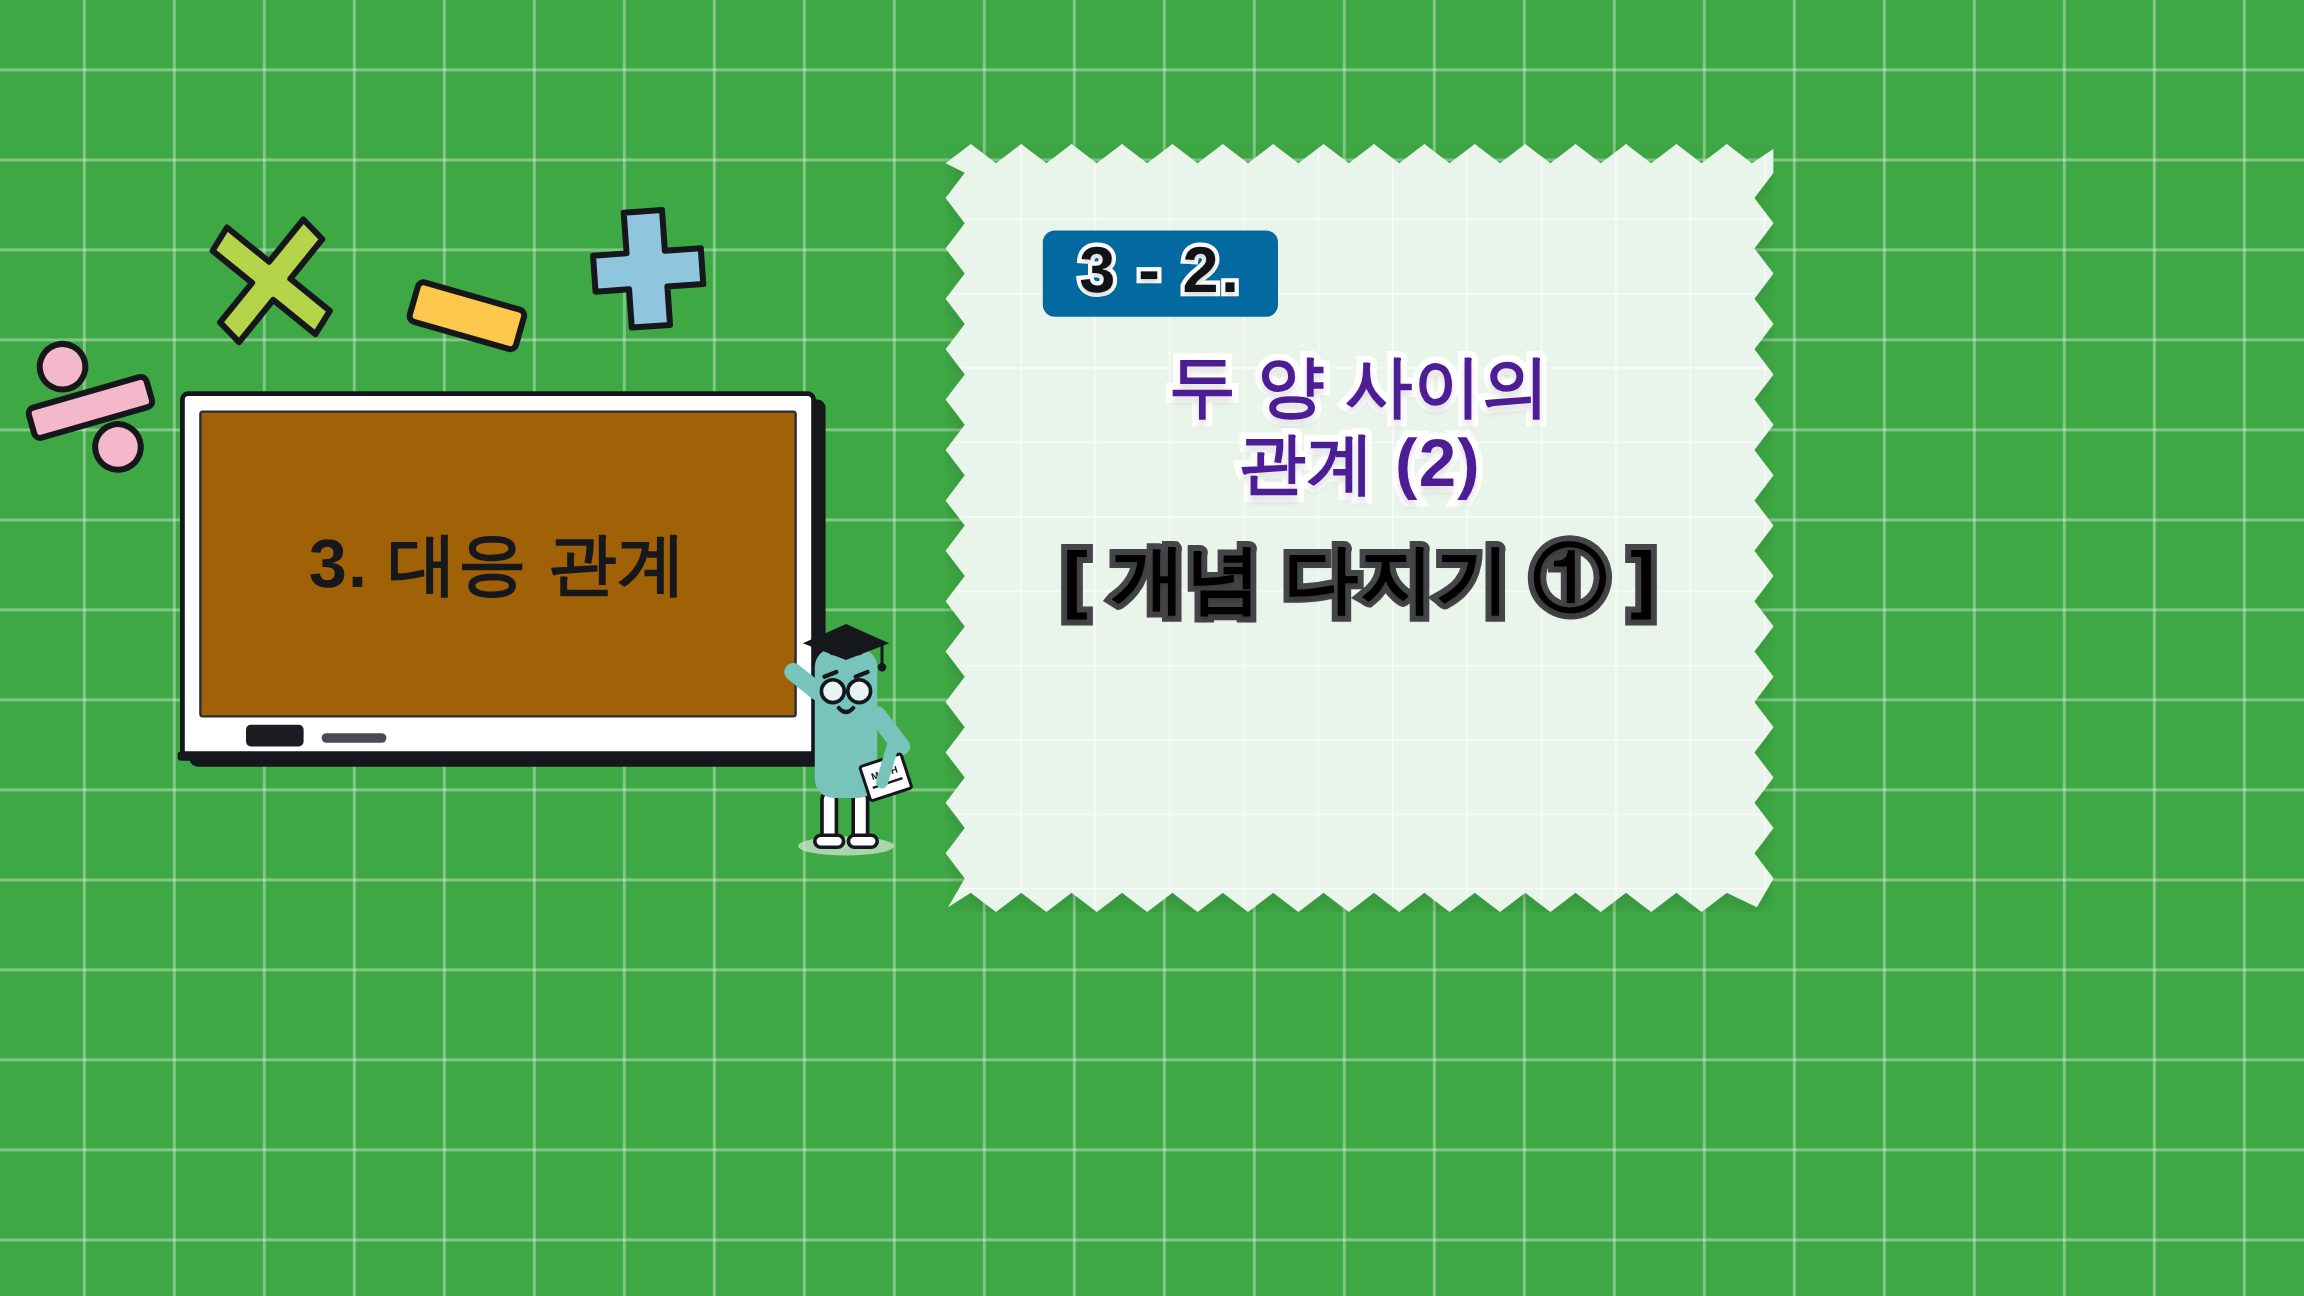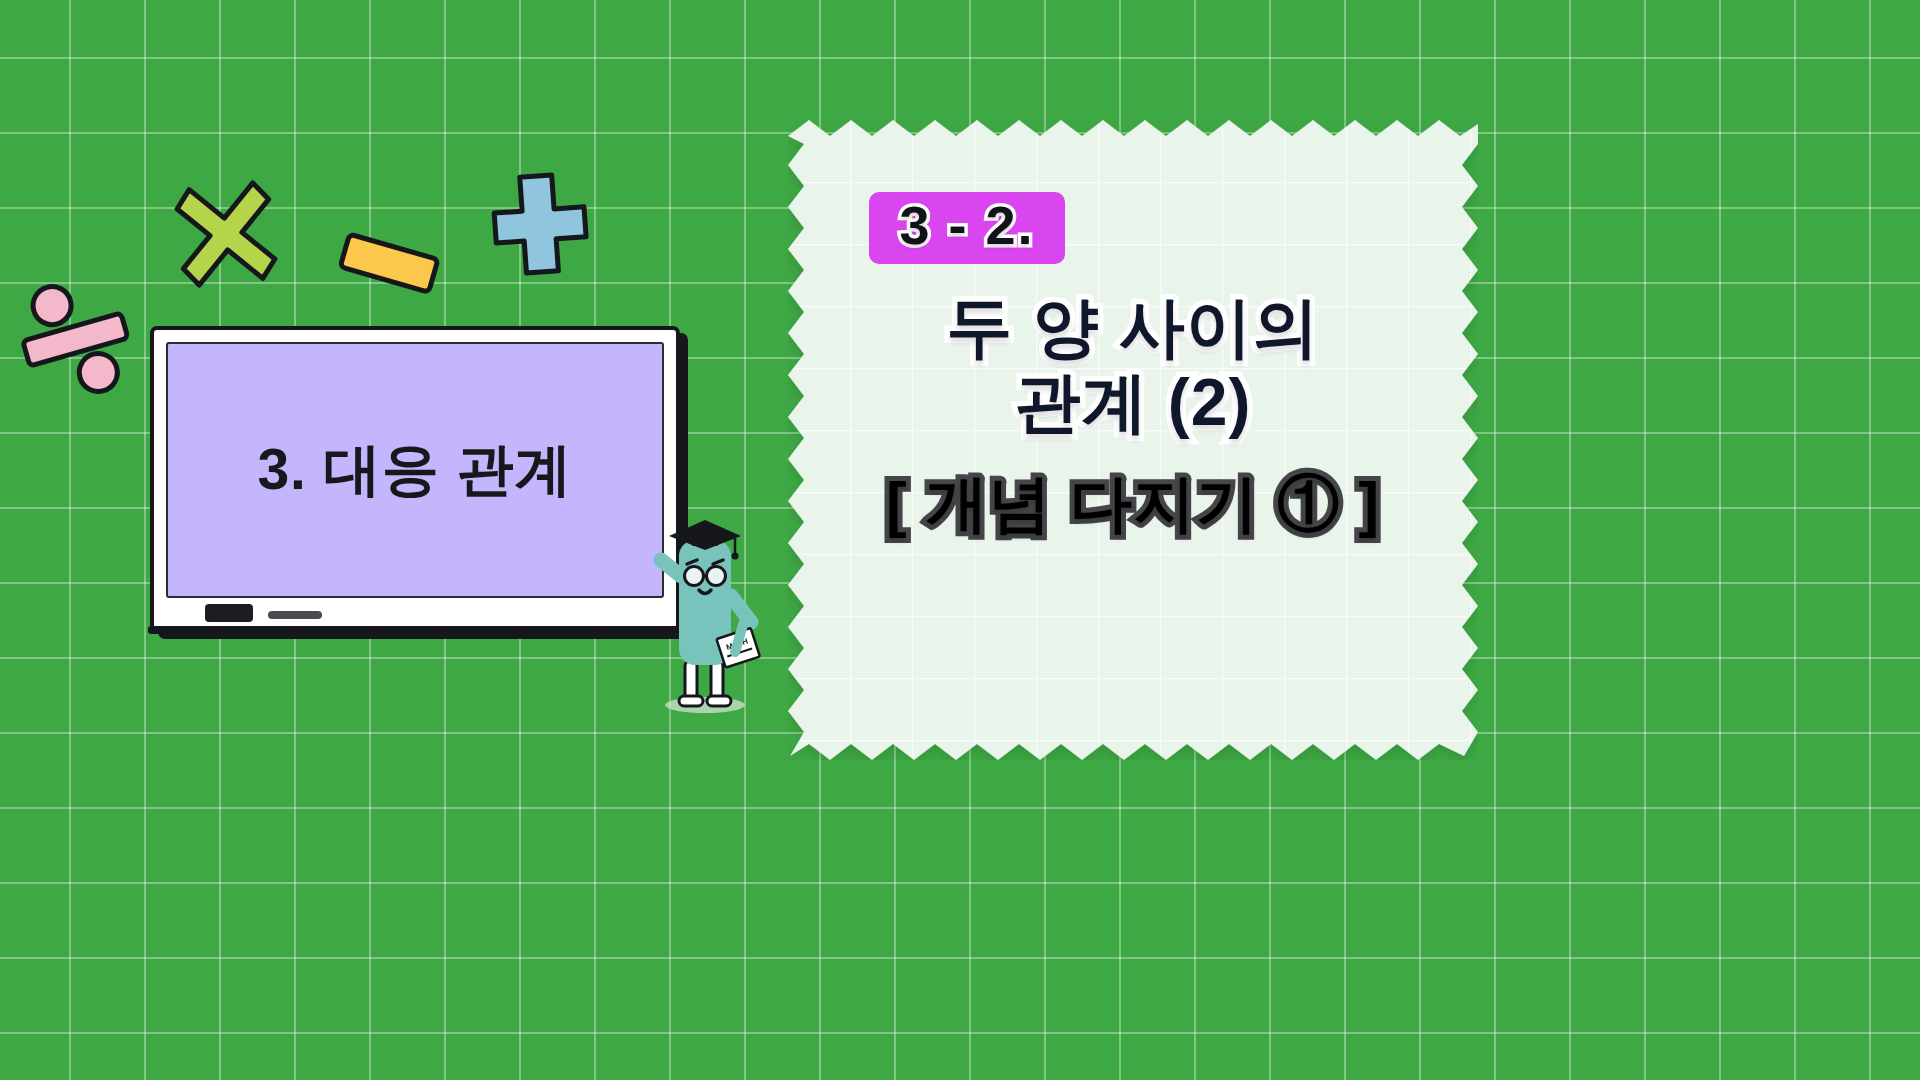--- a/index.html
+++ b/index.html
@@ -37,21 +37,21 @@
   #wb-shadow{
     position:absolute; left:8px; top:7px; width:100%; height:100%;
     background:#16171c; border-radius:7px;
   }
   #wb-frame{
     position:absolute; left:0; top:0; width:100%; height:100%;
     background:#fff; border:4px solid #16171c; border-radius:7px;
   }
   #wb-inner{
     position:absolute; left:12px; top:12px; right:12px; bottom:30px;
-    background:#c4b5fd; border:2px solid #2b2c31; border-radius:3px;
+    background:#a16207; border:2px solid #2b2c31; border-radius:3px;
     display:flex; align-items:center; justify-content:center;
   }
   #wb-title{
     font-family:"Liberation Sans", sans-serif;
     font-size:57px; font-weight:700; color:#17181c;
     letter-spacing:1px; white-space:nowrap;
   }
   #wb-tray{
     position:absolute; left:-2px; bottom:-2px; width:534px; height:8px;
     background:#16171c; border-radius:3px;
@@ -74,38 +74,38 @@
     position:absolute; left:788px; top:120px; width:690px; height:640px;
   }
   #card-content{
     position:absolute; inset:0;
     display:flex; flex-direction:column; align-items:center;
     padding-top:72px;
   }
 
   
   #lesson-badge{
-    background:#d946ef; border-radius:10px;
+    background:#0369a1; border-radius:10px;
     padding:6px 30px 12px 30px;
     margin-left:-332px;
   }
   #lesson-badge-label{
     font-family:"Liberation Sans", sans-serif;
     font-size:54px; font-weight:700; color:#111318;
     letter-spacing:2px; line-height:1;
     -webkit-text-stroke:7px #ffffff;
     paint-order:stroke fill;
     text-shadow:0 3px 4px rgba(0,0,0,.17);
   }
 
   
   #title-lines{ margin-top:26px; text-align:center; }
   .title-line{
     font-family:"Liberation Sans", sans-serif;
-    font-size:66px; font-weight:700; color:#0f172a;
+    font-size:56px; font-weight:700; color:#4c1d95;
     line-height:1.14; letter-spacing:1px; white-space:nowrap;
     -webkit-text-stroke:11px #ffffff;
     paint-order:stroke fill;
     text-shadow:0 5px 5px rgba(0,0,0,.13);
   }
 
   
   #subtitle{
     margin-top:22px;
     font-family:"Liberation Sans", sans-serif;

